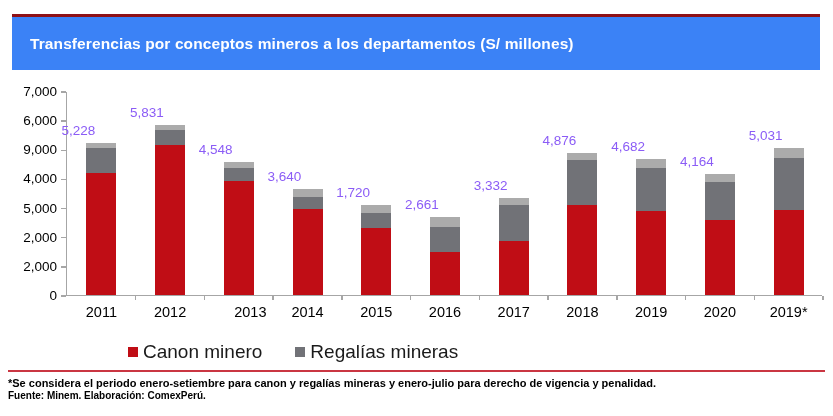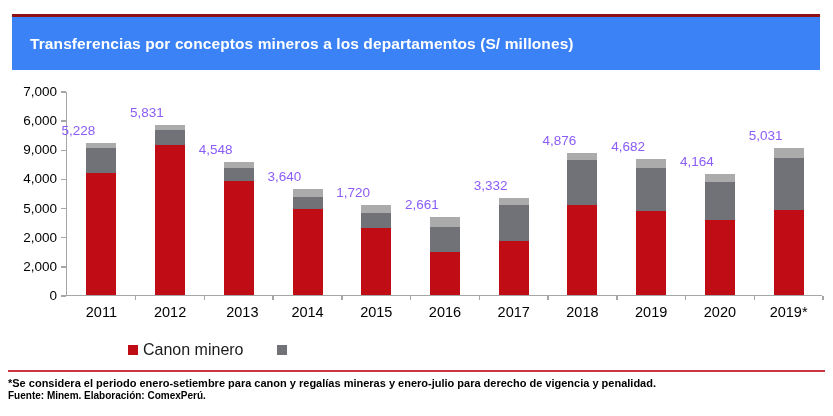--- a/index.html
+++ b/index.html
@@ -20,21 +20,21 @@
          font-size:13.5px; color:#000; }
   .xtick{ position:absolute; width:1.5px; height:4px; background:#a6a6a6; top:204px; }
   .xlab{ position:absolute; top:212px; width:69px; text-align:center;
          font-size:14.5px; color:#000; }
   .seg{ position:absolute; }
   .total{ position:absolute; width:80px; text-align:left; font-size:13.5px; color:#8b5cf6; }
 
   .legend{ position:absolute; left:128px; top:256px; display:flex; gap:33px; align-items:center; }
   .legend-item{ display:flex; align-items:center; gap:5px; }
   .swatch{ width:10px; height:10px; display:inline-block; }
-  .legend-label{ font-size:16px; color:#1a1a1a; }
+  .legend-label{ font-size:19px; color:#1a1a1a; }
 
   .divider{ position:absolute; left:8px; top:370px; width:817px; height:2px; }
   .footnote{ position:absolute; left:8px; top:377px; font-size:11px; font-weight:bold; color:#000; }
   .source{ position:absolute; left:8px; top:390px; font-size:10px; font-weight:bold; color:#000; }
 </style>
 </head>
 <body>
 
 <div class="report-header" style="background: #3b82f6; border-top: 3px solid rgb(142, 17, 23);">
   <div class="report-title">Transferencias por conceptos mineros a los departamentos (S/ millones)</div>
@@ -76,21 +76,21 @@
       <div class="xlab" style="left: 0px; width: 68.7273px;">2011</div>
       <div class="seg" style="left: 88.0909px; width: 30px; bottom: 0px; height: 150.086px; background: rgb(192, 13, 21);"></div>
       <div class="seg" style="left: 88.0909px; width: 30px; bottom: 150.086px; height: 14.5714px; background: rgb(113, 114, 119);"></div>
       <div class="seg" style="left: 88.0909px; width: 30px; bottom: 164.657px; height: 5.27486px; background: rgb(171, 171, 171);"></div>
       <div class="total" style="left: 63.0909px; top: 13.068px;">5,831</div>
       <div class="xlab" style="left: 68.7273px; width: 68.7273px;">2012</div>
       <div class="seg" style="left: 156.818px; width: 30px; bottom: 0px; height: 113.657px; background: rgb(192, 13, 21);"></div>
       <div class="seg" style="left: 156.818px; width: 30px; bottom: 113.657px; height: 13.1143px; background: rgb(113, 114, 119);"></div>
       <div class="seg" style="left: 156.818px; width: 30px; bottom: 126.771px; height: 5.77029px; background: rgb(171, 171, 171);"></div>
       <div class="total" style="left: 131.818px; top: 50.4583px;">4,548</div>
-      <div class="xlab" style="left: 141px; width: 68.7273px; text-align: center;">2013</div>
+      <div class="xlab" style="left: 149px; width: 68.7273px; text-align: center;">2013</div>
       <div class="seg" style="left: 225.545px; width: 30px; bottom: 0px; height: 85.9714px; background: rgb(192, 13, 21);"></div>
       <div class="seg" style="left: 225.545px; width: 30px; bottom: 85.9714px; height: 12.5314px; background: rgb(113, 114, 119);"></div>
       <div class="seg" style="left: 225.545px; width: 30px; bottom: 98.5029px; height: 7.57714px; background: rgb(171, 171, 171);"></div>
       <div class="total" style="left: 200.545px; top: 76.92px;">3,640</div>
       <div class="xlab" style="left: 206.182px; width: 68.7273px;">2014</div>
       <div class="seg" style="left: 294.273px; width: 30px; bottom: 0px; height: 67.0286px; background: rgb(192, 13, 21);"></div>
       <div class="seg" style="left: 294.273px; width: 30px; bottom: 67.0286px; height: 15.4457px; background: rgb(113, 114, 119);"></div>
       <div class="seg" style="left: 294.273px; width: 30px; bottom: 82.4743px; height: 7.57714px; background: rgb(171, 171, 171);"></div>
       <div class="total" style="left: 269.273px; top: 92.9486px;">1,720</div>
       <div class="xlab" style="left: 274.909px; width: 68.7273px;">2015</div>
@@ -125,19 +125,20 @@
       <div class="total" style="left: 681.636px; top: 36.3823px;">5,031</div>
       <div class="xlab" style="left: 687.273px; width: 68.7273px;">2019*</div>
     </div>
   <div class="legend" id="legend">
       <div class="legend-item">
         <div class="swatch" style="background: rgb(192, 13, 21);"></div>
         <div class="legend-label">Canon minero</div>
       </div>
       <div class="legend-item">
         <div class="swatch" style="background: rgb(113, 114, 119);"></div>
+        <div class="legend-label">Regalías mineras</div>
       </div>
     </div>
 </div>
 
 <div class="divider" style="background: rgb(202, 54, 66);"></div>
 <div class="footnote">*Se considera el periodo enero-setiembre para canon y regalías mineras y enero-julio para derecho de vigencia y penalidad.</div>
 <div class="source">Fuente: Minem. Elaboración: ComexPerú.</div>
 
 </body></html>

